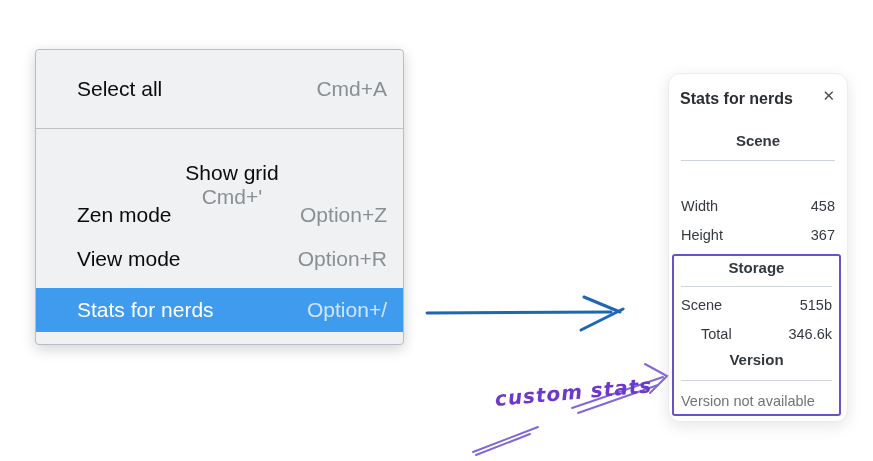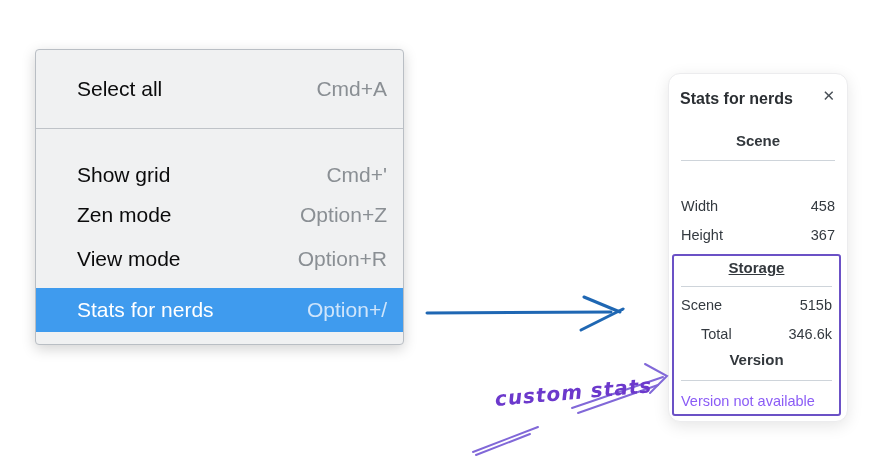--- a/index.html
+++ b/index.html
@@ -9,21 +9,21 @@
   
   .menu{position:absolute;left:35px;top:49px;width:369px;height:296px;
         background:#f0f1f2;border:1px solid #b9bec4;border-radius:4px;
         box-shadow:0 4px 14px rgba(0,0,0,.18);box-sizing:border-box;}
   .menu-item{position:absolute;left:0;right:0;display:flex;align-items:center;
              justify-content:space-between;padding:0 16px 0 41px;box-sizing:border-box;
              font-size:21px;color:#0b0b0c;cursor:default;}
   .menu-item .shortcut{color:#8a8f94;}
   .mi-select{top:0;height:78px;}
   .menu-divider{position:absolute;left:0;right:0;top:78px;border-top:1px solid #bfc3c8;}
-  .mi-show{top:104px;height:42px;}
+  .mi-show{top:111px;height:42px;flex-direction:column;}
   .mi-zen{top:144px;height:42px;}
   .mi-view{top:188px;height:42px;}
   .mi-stats{top:238px;height:44px;background:#3f9bee;color:#ffffff;}
   .mi-stats .shortcut{color:#cfe5fb;}
 
   
   .panel{position:absolute;left:668px;top:73px;width:180px;height:349px;
          background:#ffffff;border:1px solid #ececee;border-radius:12px;
          box-shadow:0 4px 16px rgba(0,0,0,.10);box-sizing:border-box;
          color:#343a40;font-size:14.5px;}
@@ -34,28 +34,28 @@
   .sh-scene{top:58px;}
   .p-div{position:absolute;left:12px;right:12px;border-top:1px solid #ced4da;}
   .pd-scene{top:86px;}
   .p-row{position:absolute;left:12px;right:12px;height:29px;display:flex;
          align-items:center;justify-content:space-between;}
   .pr-elements{top:88px;} .pr-width{top:117px;} .pr-height{top:146px;}
 
   .annot-box{position:absolute;left:3px;right:6px;top:180px;height:162px;
              border:2px solid #6b51c6;border-radius:3px;box-sizing:border-box;}
   .b-head{position:absolute;left:0;right:0;text-align:center;font-weight:bold;font-size:15px;color:#33383d;}
-  .bh-storage{top:3px;text-decoration:underline;} .bh-version{top:95px;}
+  .bh-storage{top:3px;} .bh-version{top:95px;}
   .b-div{position:absolute;left:7px;right:7px;border-top:1px solid #ced4da;}
   .bd-1{top:30px;} .bd-2{top:124px;}
   .b-row{position:absolute;left:7px;right:7px;height:29px;display:flex;
          align-items:center;justify-content:space-between;}
   .br-scene{top:34px;} .br-total{top:63px;margin-left:20px;}
   .b-note{position:absolute;left:7px;right:7px;top:134px;height:22px;
-          display:flex;align-items:center;font-size:14.5px;color:#8b5cf6;white-space:nowrap;}
+          display:flex;align-items:center;font-size:14.5px;color:#737373;white-space:nowrap;}
 
   
   .overlay{position:absolute;left:0;top:0;width:873px;height:461px;pointer-events:none;}
   .custom-label{position:absolute;left:495px;top:387px;width:160px;
                 font-family:"DejaVu Sans",sans-serif;font-style:italic;font-weight:bold;
                 font-size:20px;letter-spacing:1px;color:#6c39cc;
                 transform:rotate(-5deg);transform-origin:left center;}
 </style>
 </head>
 <body>

